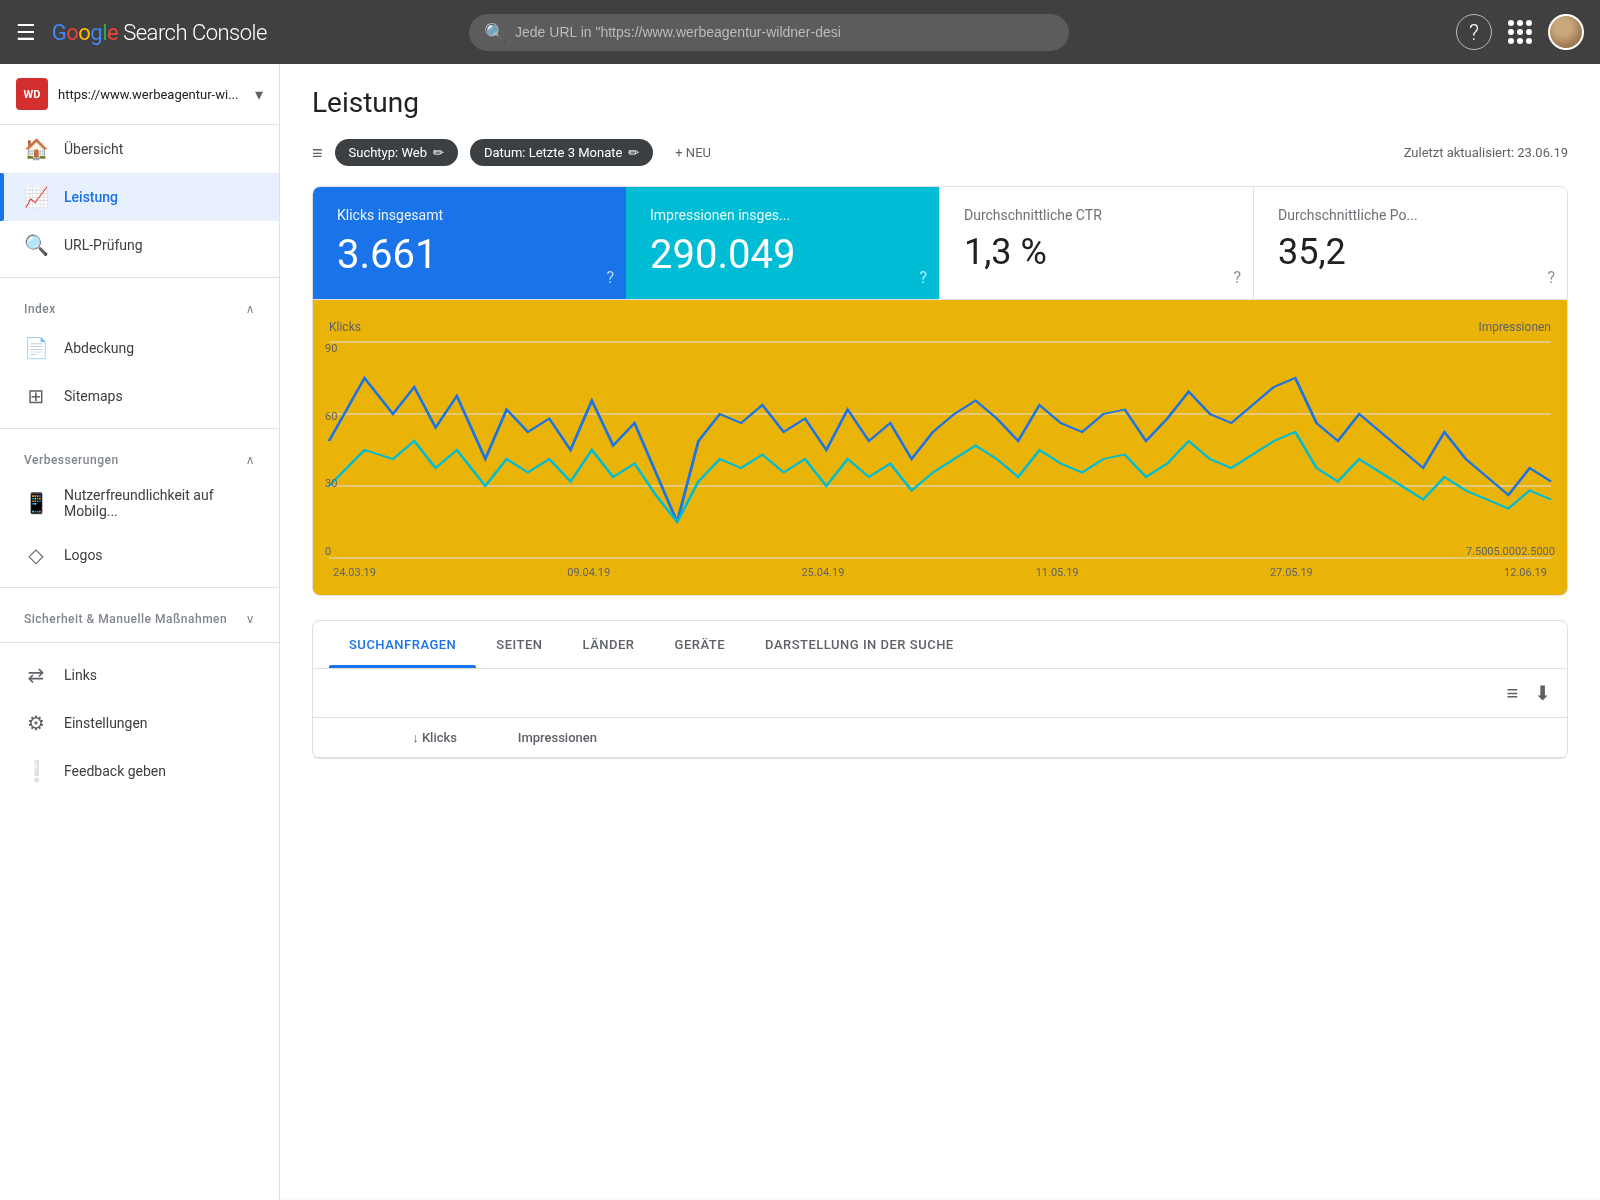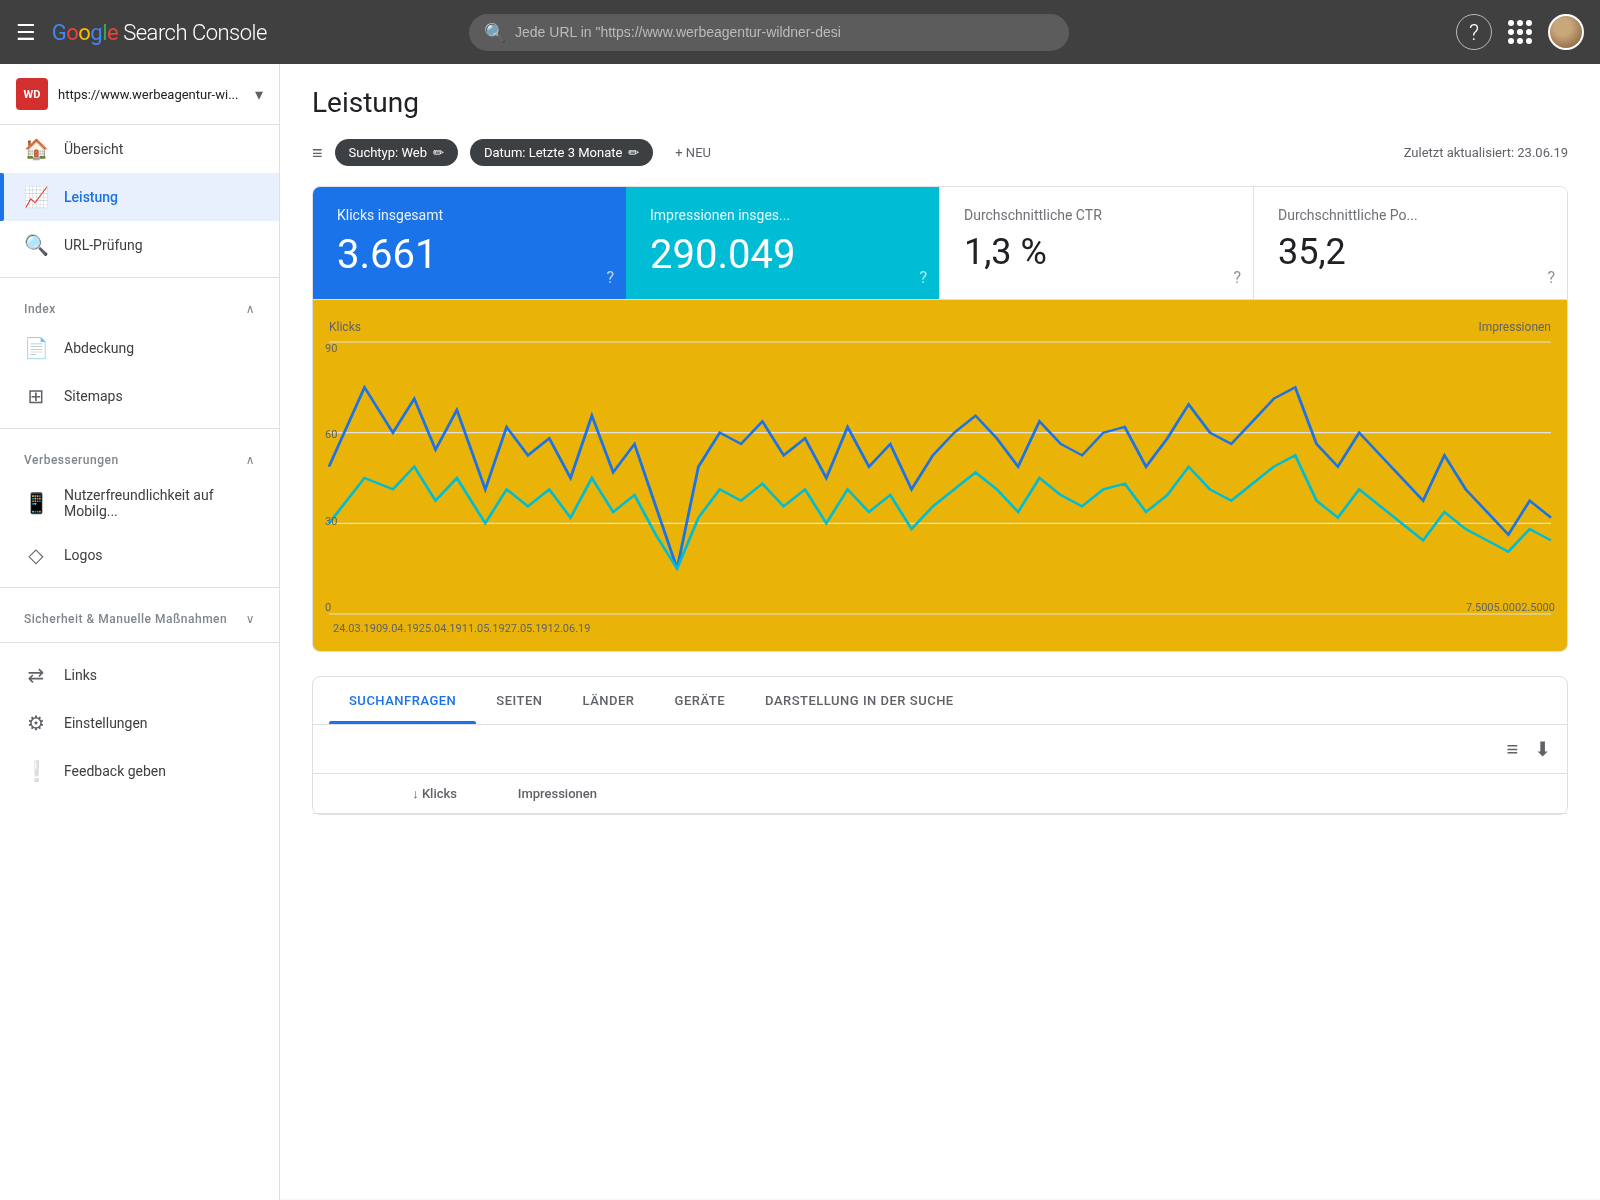--- a/index.html
+++ b/index.html
@@ -228,24 +228,25 @@
       padding: 20px 16px 16px;
       margin-bottom: 24px;
     }
     .chart-header {
       display: flex;
       justify-content: space-between;
       margin-bottom: 8px;
     }
     .chart-y-label-left { font-size: 12px; color: #5f6368; }
     .chart-y-label-right { font-size: 12px; color: #5f6368; }
-    .chart-area { position: relative; height: 272px; }
+    .chart-area { position: relative; height: 216px; }
     svg.chart-svg { width: 100%; height: 100%; overflow: visible; }
     .chart-x-labels {
       display: flex;
+      justify-content: space-between;
       margin-top: 8px;
       padding: 0 4px;
     }
     .chart-x-label { font-size: 11px; color: #5f6368; }
     .y-tick { font-size: 11px; color: #5f6368; }
 
     
     .tabs-section {
       border: 1px solid #e0e0e0;
       border-radius: 8px;

